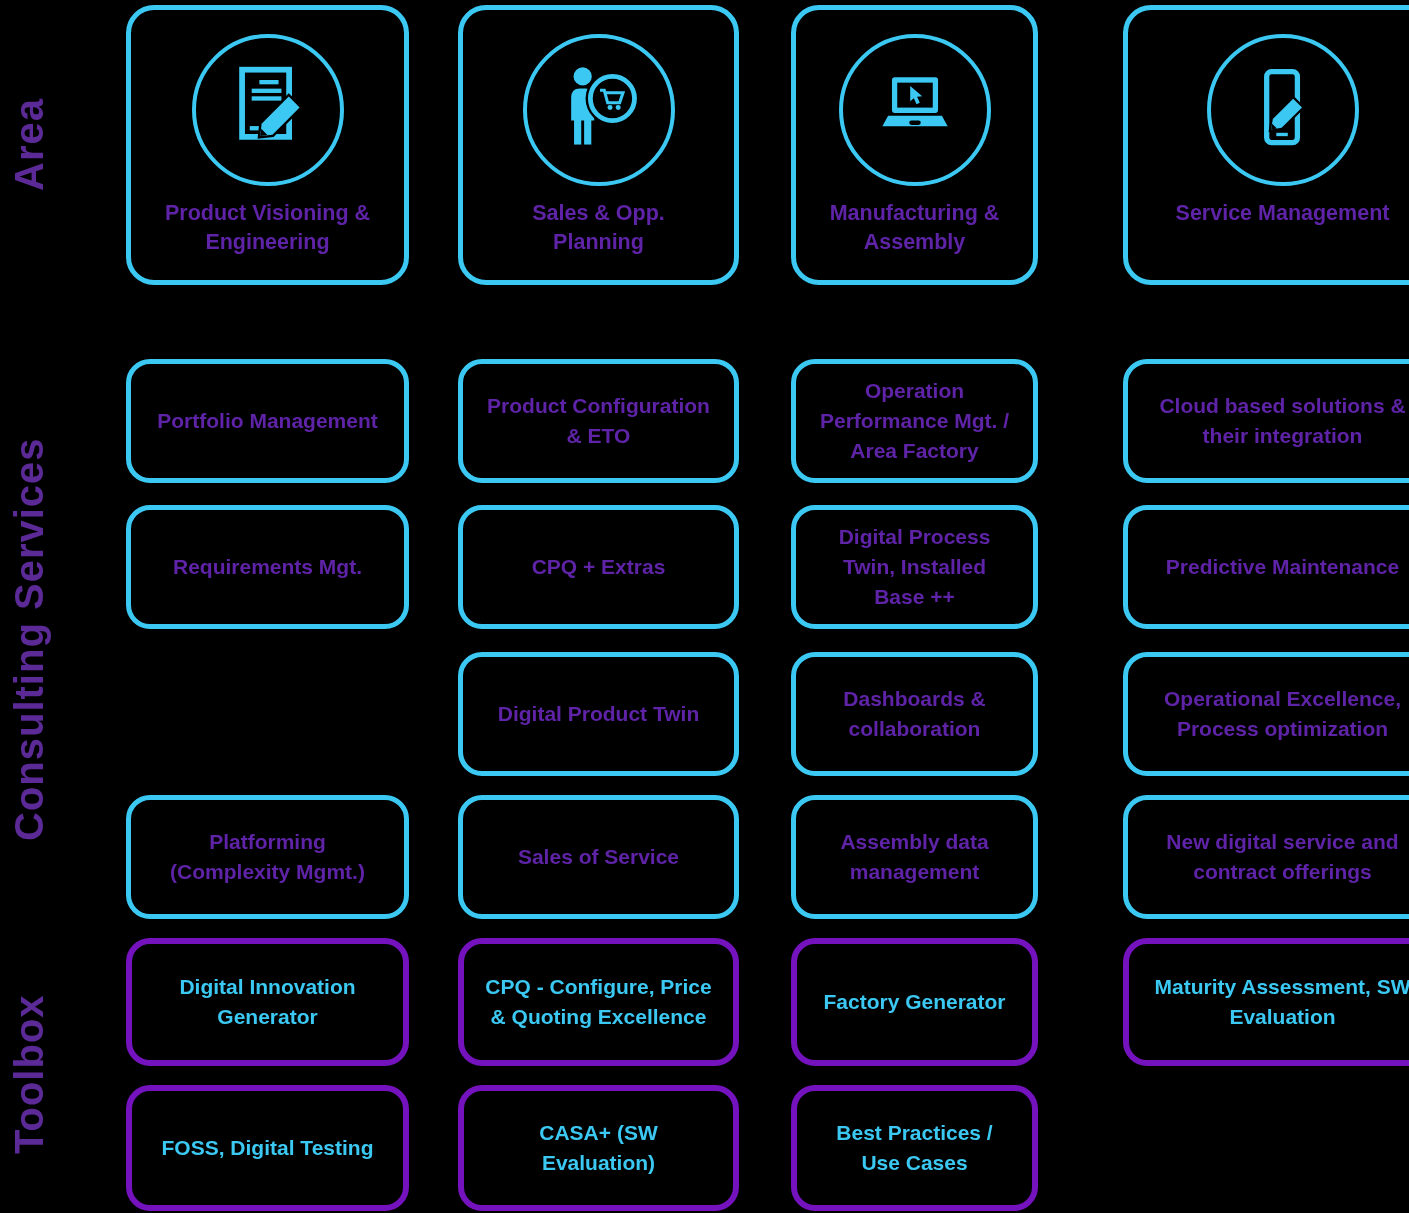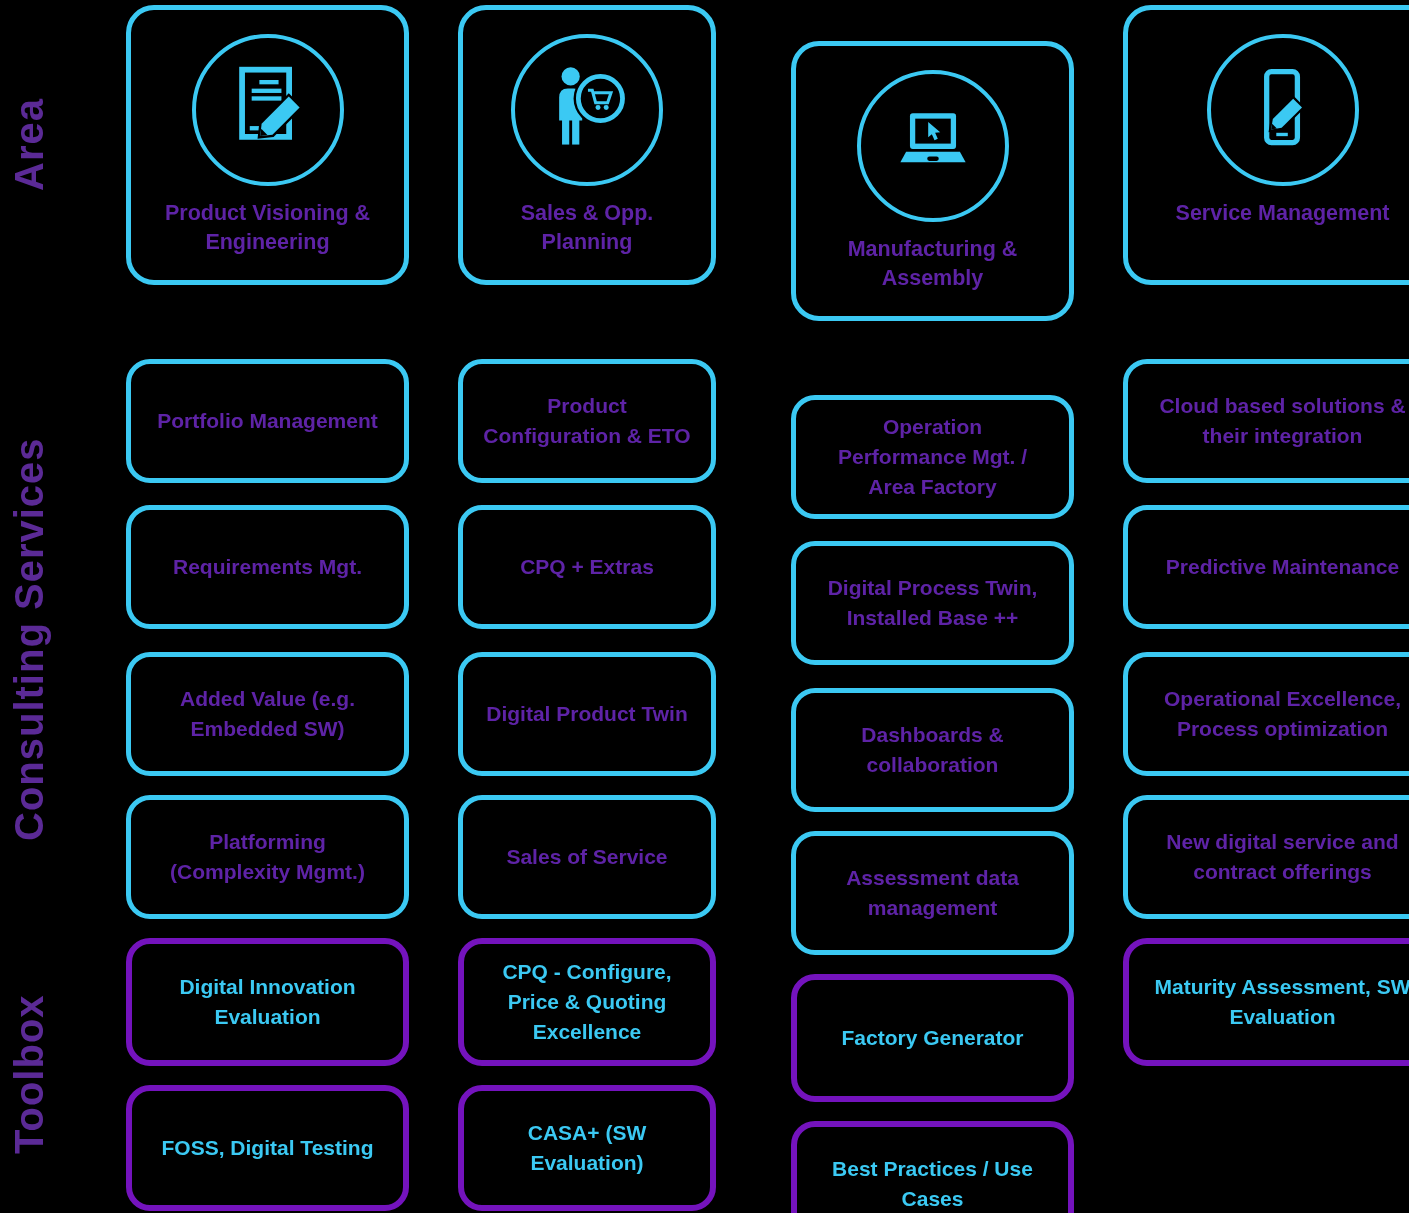--- a/index.html
+++ b/index.html
@@ -21,22 +21,22 @@
     writing-mode:vertical-rl;transform:rotate(180deg);
     color:var(--side-label,#5b2a96);font-weight:bold;font-size:40px;
     letter-spacing:1px;white-space:nowrap;
   }
   .side-label.area{top:5px;height:280px;}
   .side-label.consulting{top:359px;height:560px;}
   .side-label.toolbox{top:938px;height:273px;}
 
   
   .c0{left:126px;width:283px;}
-  .c1{left:458px;width:258px;}
-  .c2{left:791px;width:283px;margin-top:36px;}
+  .c1{left:458px;width:281px;}
+  .c2{left:791px;width:247px;}
   .c3{left:1123px;width:319px;}
   
   .r0{top:359px;height:124px;}
   .r1{top:505px;height:124px;}
   .r2{top:652px;height:124px;}
   .r3{top:795px;height:124px;}
   .r4{top:938px;height:128px;}
   .r5{top:1085px;height:126px;}
 
   .hdr{
@@ -140,31 +140,30 @@
   <div class="cell cons c0 r0">Portfolio Management</div>
   <div class="cell cons c1 r0">Product Configuration &amp; ETO</div>
   <div class="cell cons c2 r0">Operation Performance Mgt. / Area Factory</div>
   <div class="cell cons c3 r0">Cloud based solutions &amp; their integration</div>
 
   <div class="cell cons c0 r1">Requirements Mgt.</div>
   <div class="cell cons c1 r1">CPQ + Extras</div>
   <div class="cell cons c2 r1">Digital Process Twin, Installed Base ++</div>
   <div class="cell cons c3 r1">Predictive Maintenance</div>
 
-  <div class="cell cons c0 r2">Added Value (e.g. Embedded SW)</div>
   <div class="cell cons c1 r2">Digital Product Twin</div>
   <div class="cell cons c2 r2">Dashboards &amp; collaboration</div>
   <div class="cell cons c3 r2">Operational Excellence, Process optimization</div>
 
   <div class="cell cons c0 r3">Platforming (Complexity Mgmt.)</div>
   <div class="cell cons c1 r3">Sales of Service</div>
-  <div class="cell cons c2 r3">Assessment data management</div>
+  <div class="cell cons c2 r3">Assembly data management</div>
   <div class="cell cons c3 r3">New digital service and contract offerings</div>
 
-  <div class="cell tbx c0 r4">Digital Innovation Evaluation</div>
+  <div class="cell tbx c0 r4">Digital Innovation Generator</div>
   <div class="cell tbx c1 r4">CPQ - Configure, Price &amp; Quoting Excellence</div>
   <div class="cell tbx c2 r4">Factory Generator</div>
   <div class="cell tbx c3 r4">Maturity Assessment, SW Evaluation</div>
 
   <div class="cell tbx c0 r5">FOSS, Digital Testing</div>
   <div class="cell tbx c1 r5">CASA+ (SW Evaluation)</div>
   <div class="cell tbx c2 r5">Best Practices / Use Cases</div>
 
 </div>
 

